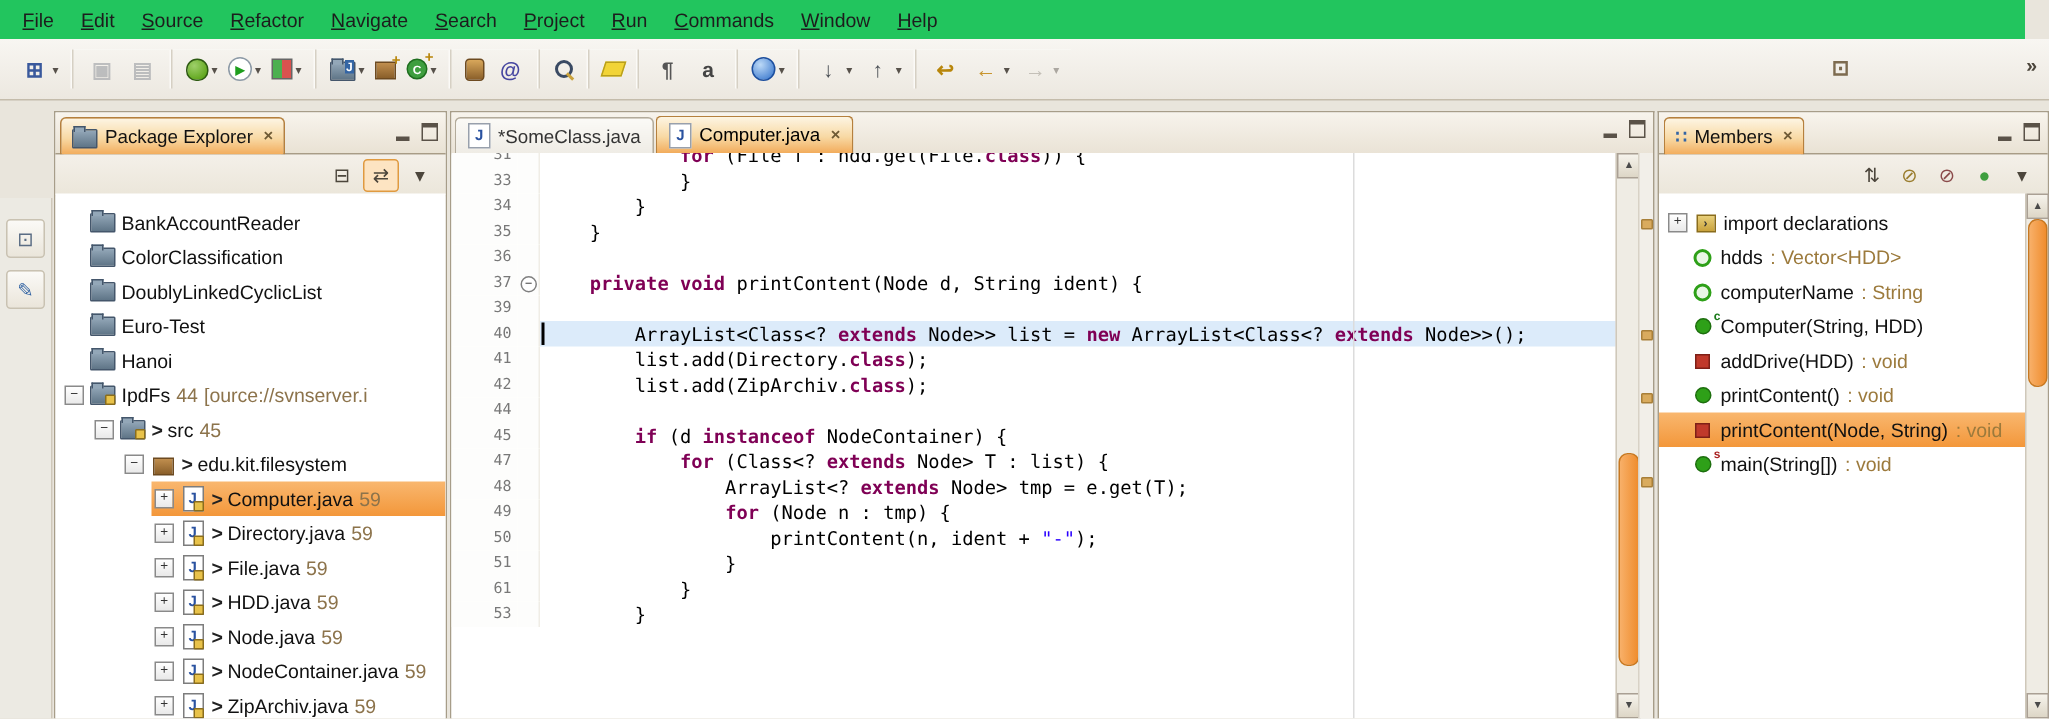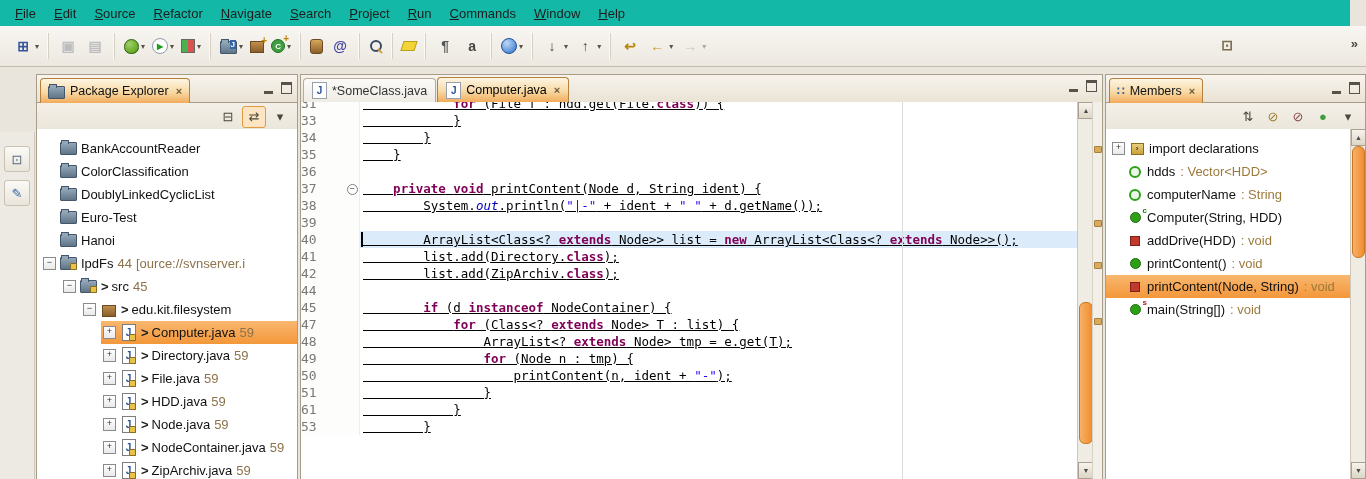--- a/index.html
+++ b/index.html
@@ -1,20 +1,20 @@
 <!DOCTYPE html>
 <html><head>
 <meta charset="utf-8">
 <style>
   html,body{margin:0;padding:0;}
   body{width:1366px;height:479px;overflow:hidden;font-family:"Liberation Sans",sans-serif;background:#e9e5dc;position:relative;}
   .app{position:absolute;inset:0;}
 
   
-  .menubar{position:absolute;top:0;left:0;right:16px;height:26px;background:#14b8a6;border-bottom:1px solid #ddd8cf;display:flex;align-items:center;padding-left:6px;}
+  .menubar{position:absolute;top:0;left:0;right:16px;height:26px;background:#22c55e;border-bottom:1px solid #ddd8cf;display:flex;align-items:center;padding-left:6px;}
   .menu-item{padding:4px 9px;font-size:13px;color:#1d1d1d;white-space:nowrap;}
   .menu-item u{text-decoration-thickness:1px;}
 
   
   .toolbar{position:absolute;top:26px;left:0;right:0;height:40px;background:linear-gradient(#f8f6f2,#ece8e0);border-bottom:1px solid #c4bcab;display:flex;align-items:center;padding:0 4px;}
   .tb-left{display:flex;align-items:center;height:100%;}
   .tb-group{display:flex;align-items:center;gap:3px;padding:0 7px;height:26px;}
   .tb-group + .tb-group{border-left:1px solid #d6d0c4;box-shadow:-1px 0 0 #fbfaf7;}
   .tb-btn{display:flex;align-items:center;gap:2px;padding:2px 2px;border-radius:3px;}
   .tb-btn.disabled{opacity:.45;}
@@ -77,24 +77,24 @@
 
   
   .editor{left:300px;width:801px;}
   .ed-tabs{position:relative;height:27px;background:linear-gradient(#f7f3ec,#eae3d6);border-bottom:1px solid #a89c86;display:flex;align-items:flex-end;padding-left:2px;}
   .ed-tab{height:23px;display:flex;align-items:center;gap:5px;padding:0 8px;font-size:12.5px;border:1px solid #b3ab9b;border-bottom:none;border-radius:4px 4px 0 0;background:linear-gradient(#fbfaf7,#efece5);color:#333;margin-right:1px;white-space:nowrap;}
   .ed-tab.active{border-color:#b5803e;background:linear-gradient(#fdf5e3 0%,#f8d9a4 55%,#f2ac5c 100%);color:#000;height:24px;}
   .jicon{width:13px;height:15px;background:#fff;border:1px solid #98a0ac;color:#2a52a0;font-size:10px;font-weight:bold;display:flex;align-items:center;justify-content:center;}
   .code-wrap{position:absolute;top:27px;left:0;right:0;bottom:0;background:#fff;overflow:hidden;}
   .code-rows{margin-top:-7px;font-family:"DejaVu Sans Mono",monospace;font-size:12.5px;}
   .crow{display:flex;height:17px;line-height:17px;}
-  .lnum{width:40px;min-width:40px;padding-right:4px;color:#787878;font-size:13px;background:#fdfdfc;}
+  .lnum{width:40px;min-width:40px;text-align:right;padding-right:4px;color:#787878;font-size:10px;background:#fdfdfc;}
   .foldc{width:14px;min-width:14px;position:relative;background:#fdfdfc;border-right:1px solid #f0ede6;}
   .fold-minus{position:absolute;left:2px;top:4px;width:9px;height:9px;border:1px solid #808080;border-radius:50%;background:#fff;font-size:8px;line-height:8px;text-align:center;color:#444;}
-  .ctext{flex:1;white-space:pre;position:relative;padding-left:3px;color:#000;text-decoration:underline;}
+  .ctext{flex:1;white-space:pre;position:relative;padding-left:3px;color:#000;}
   .crow.hl .ctext{background:#dcebfa;}
   .tk-k{color:#7f0055;font-weight:bold;}
   .tk-s{color:#2a00ff;}
   .tk-f{color:#0000c0;font-style:italic;}
   .caret{position:absolute;left:1px;top:1px;width:2px;height:15px;background:#000;}
   .print-margin{position:absolute;left:601px;top:0;bottom:0;width:1px;background:#dcdcdc;}
 
   
   .vscroll{position:absolute;right:9px;top:0;bottom:0;width:15px;background:#efece4;border-left:1px solid #cfc8ba;}
   .stepper{position:absolute;left:0;width:14px;height:15px;background:linear-gradient(#f6f3ec,#ddd6c6);border:1px solid #aaa094;font-size:7px;color:#4a4a4a;display:flex;align-items:center;justify-content:center;}
@@ -475,25 +475,20 @@
               <span class="ctext"></span>
             </div>
             <div class="crow">
               <span class="lnum">37</span>
               <span class="foldc">
                 <span class="fold-minus">−</span>
               </span>
               <span class="ctext"><span>    </span><span class="tk-k">private</span><span> </span><span class="tk-k">void</span><span> printContent(Node d, String ident) {</span></span>
             </div>
             <div class="crow">
-              <span class="lnum">38</span>
-              <span class="foldc"></span>
-              <span class="ctext"><span>        System.</span><span class="tk-f">out</span><span>.println(</span><span class="tk-s">"|-"</span><span> + ident + </span><span class="tk-s">" "</span><span> + d.getName());</span></span>
-            </div>
-            <div class="crow">
               <span class="lnum">39</span>
               <span class="foldc"></span>
               <span class="ctext"></span>
             </div>
             <div class="crow hl">
               <span class="lnum">40</span>
               <span class="foldc"></span>
               <span class="ctext"><span class="caret"></span><span>        ArrayList&lt;Class&lt;? </span><span class="tk-k">extends</span><span> Node&gt;&gt; list = </span><span class="tk-k">new</span><span> ArrayList&lt;Class&lt;? </span><span class="tk-k">extends</span><span> Node&gt;&gt;();</span></span>
             </div>
             <div class="crow">

